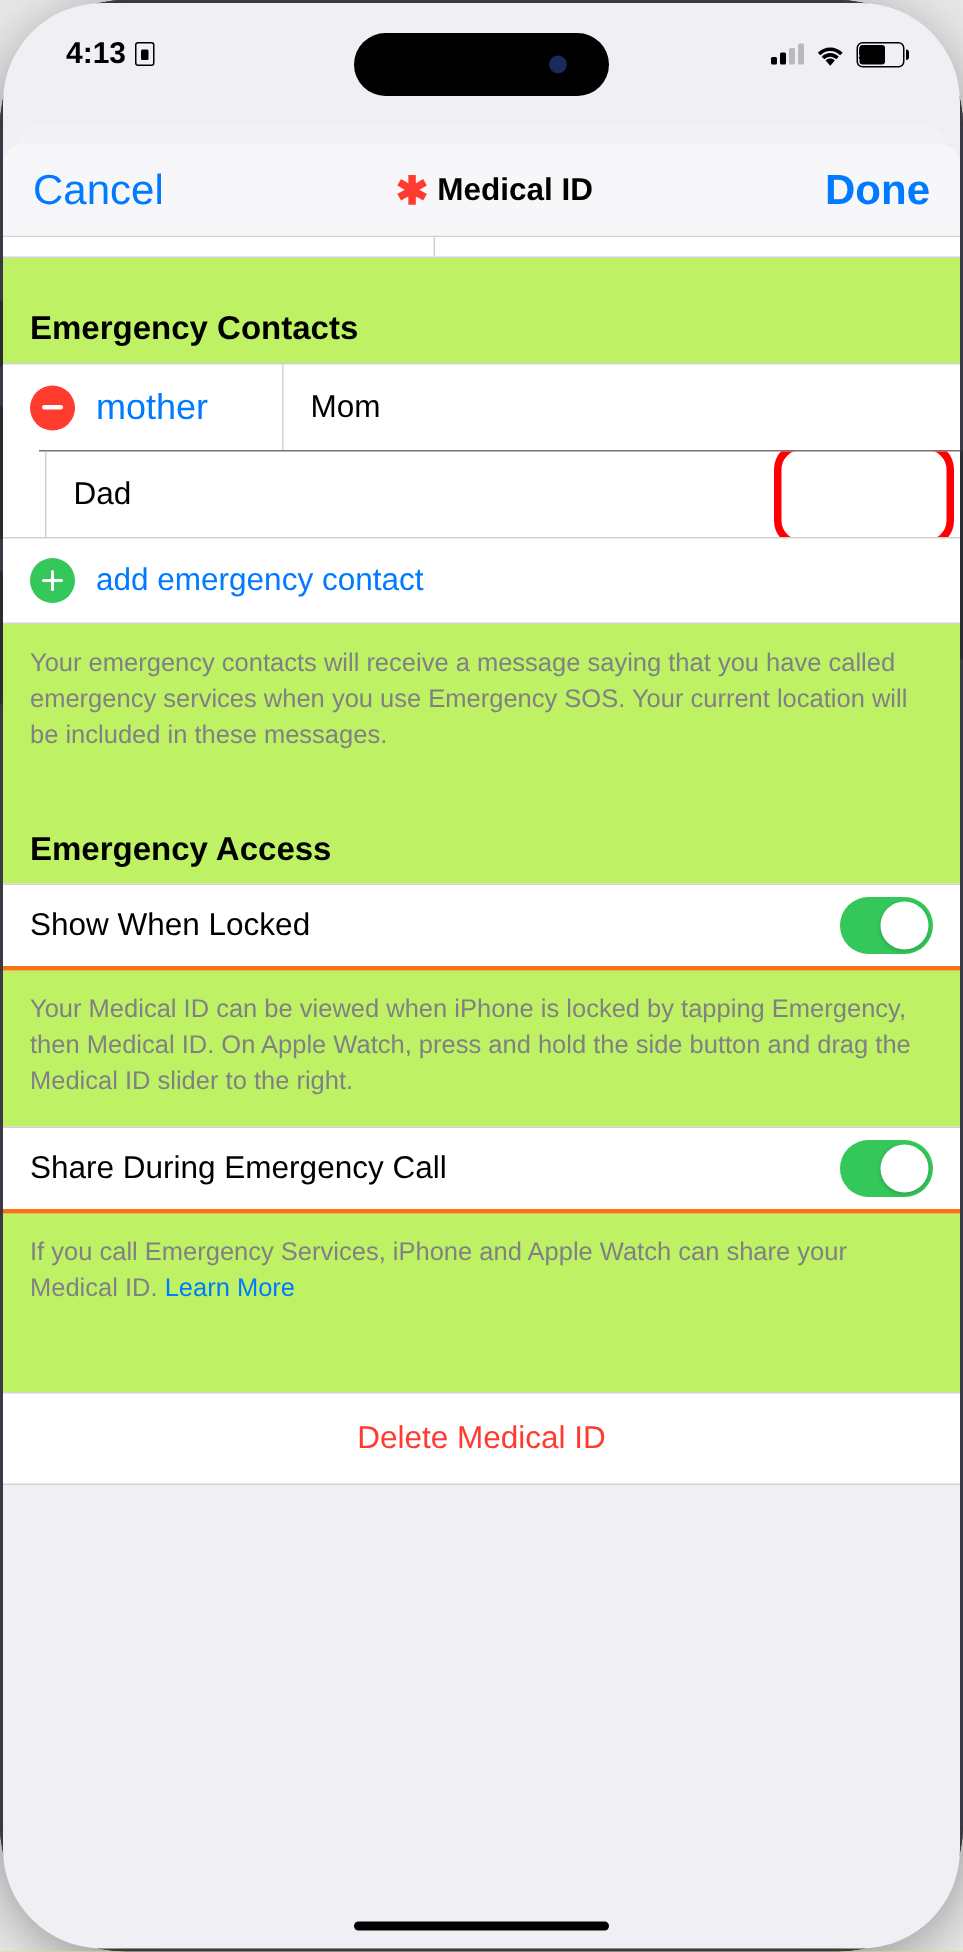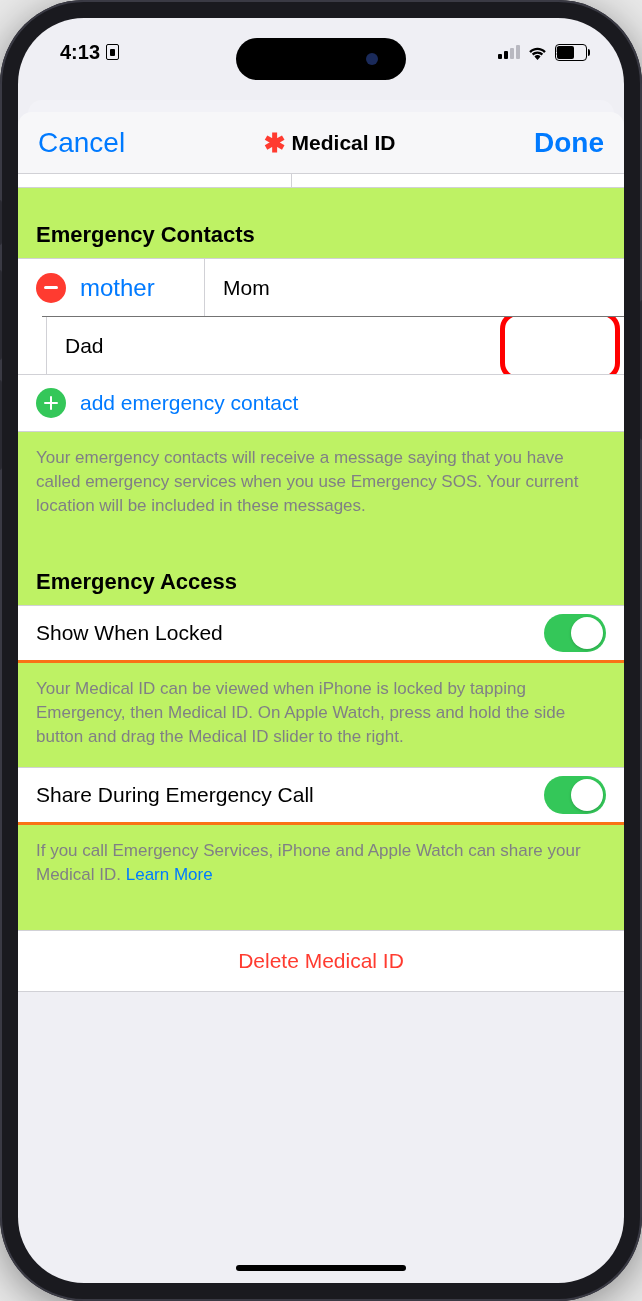--- a/index.html
+++ b/index.html
@@ -9,21 +9,21 @@
       display: flex;
       justify-content: center;
       align-items: flex-start;
       padding: 0;
     }
     .phone-frame {
       width: 642px;
       height: 1301px;
       background: #1a1a1f;
       border-radius: 84px;
-      padding: 18px;
+      padding: 2px;
       position: relative;
       box-shadow: inset 0 0 0 2px #3a3a44, 0 8px 40px rgba(0,0,0,0.4);
     }
     .side-btn { position:absolute; background:#2a2a32; border-radius:3px; }
     .side-btn.l1{ left:-4px; top:200px; width:6px; height:45px;}
     .side-btn.l2{ left:-4px; top:270px; width:6px; height:90px;}
     .side-btn.l3{ left:-4px; top:380px; width:6px; height:90px;}
     .side-btn.r1{ right:-4px; top:300px; width:6px; height:140px;}
     .screen {
       width: 100%;
@@ -168,21 +168,21 @@
       position: relative;
     }
     .toggle::after{
       content:""; position:absolute; right:3px; top:3px; width:32px; height:32px;
       background:#fff; border-radius:50%; box-shadow:0 1px 3px rgba(0,0,0,0.2);
     }
     .learn-more{ color:#007aff;}
     .delete-id-row{
       background:#fff; text-align:center; padding:18px 0;
       border-top:1px solid #d1d1d6; border-bottom:1px solid #d1d1d6;
-      color:#ff3b30; font-size:21px; margin-top:26px;
+      color:#ff3b30; font-size:21px; margin-top:40px;
     }
     .home-indicator{
       position:absolute; bottom:12px; left:50%; transform:translateX(-50%);
       width:170px; height:6px; background:#000; border-radius:3px;
     }
   </style>
 </head>
 <body>
 
 <div class="phone-frame">

